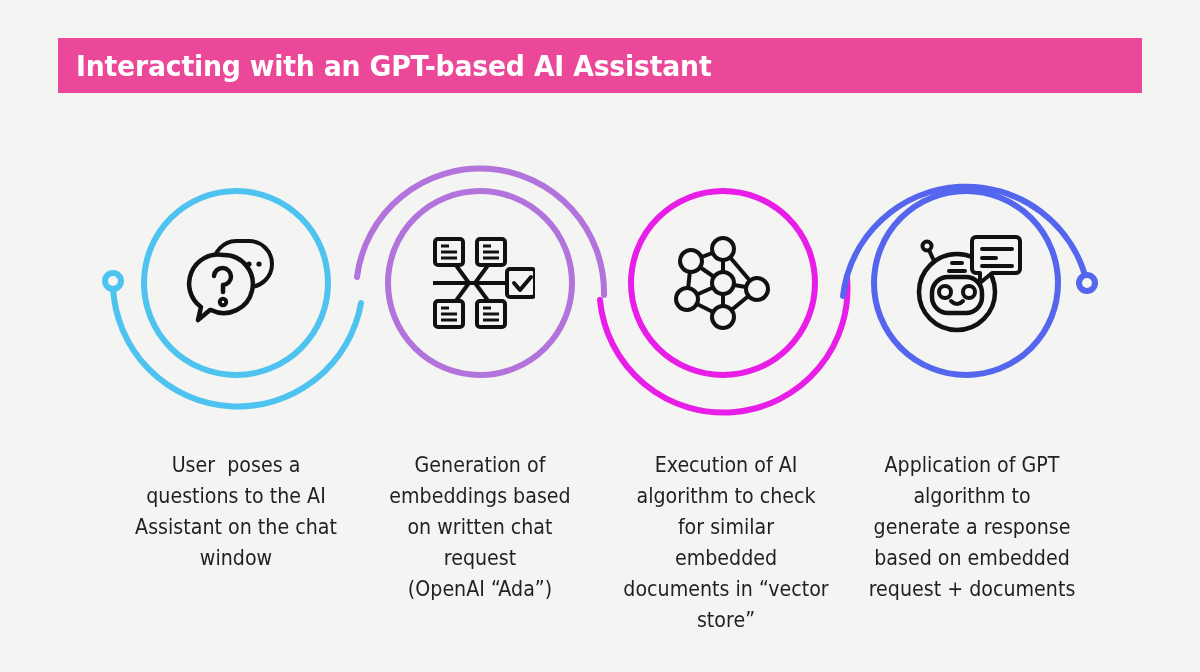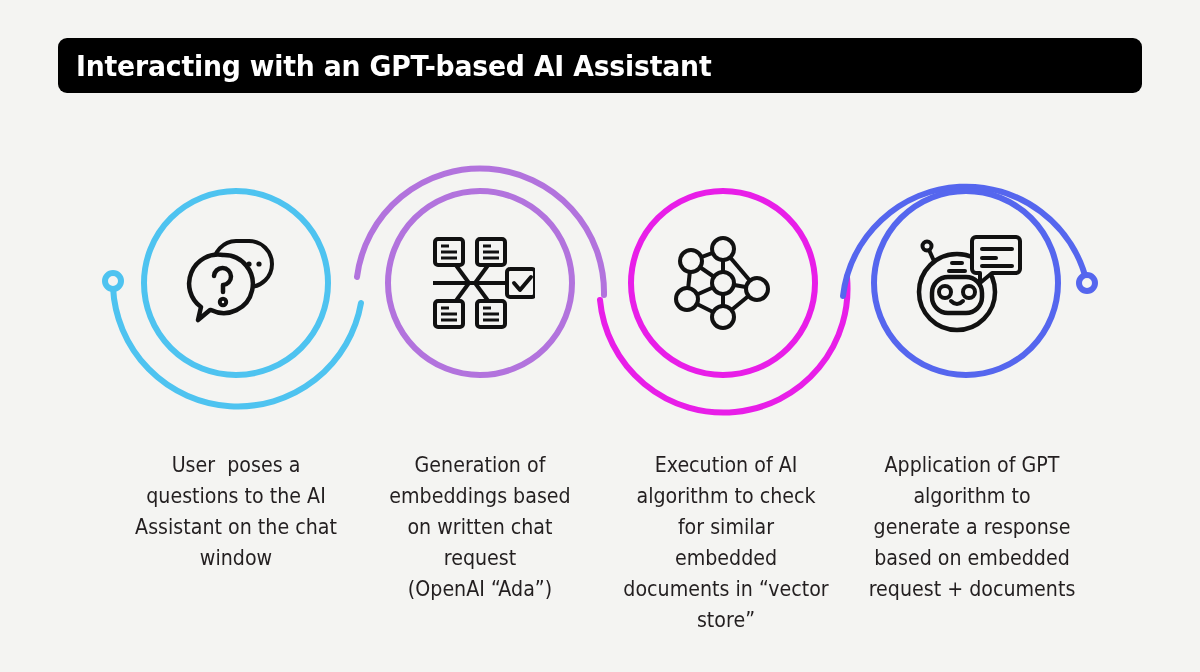--- a/index.html
+++ b/index.html
@@ -85,21 +85,21 @@
   #caption-1 { left: 124px; width: 224px; }
   #caption-2 { left: 368px; width: 224px; }
   #caption-3 { left: 611px; width: 230px; }
   #caption-4 { left: 852px; width: 240px; }
 </style>
 </head>
 <body>
 
 <div id="slide" style="background: rgb(244, 244, 242);">
 
-  <div id="title-bar" style="background: #000000; border-radius: 9px;">
+  <div id="title-bar" style="background: #ec4899;">
     <div id="title-text" style="color: rgb(255, 255, 255);">Interacting with an GPT-based AI Assistant</div>
   </div>
 
   <svg id="graphics" viewBox="0 0 1200 672" xmlns="http://www.w3.org/2000/svg">
 
     <path d="M 113,287 A 125,125 0 0 0 361,303" fill="none" stroke="#4ec3f0" stroke-width="6" stroke-linecap="round" transform="rotate(0 236 283)"></path>
 
     <path d="M 357,277 A 124,124 0 0 1 604,295" fill="none" stroke="#b273dd" stroke-width="6" stroke-linecap="round"></path>
 
     <path d="M 600,300 A 124,124 0 0 0 847,277" fill="none" stroke="#e81ee8" stroke-width="6" stroke-linecap="round"></path>

